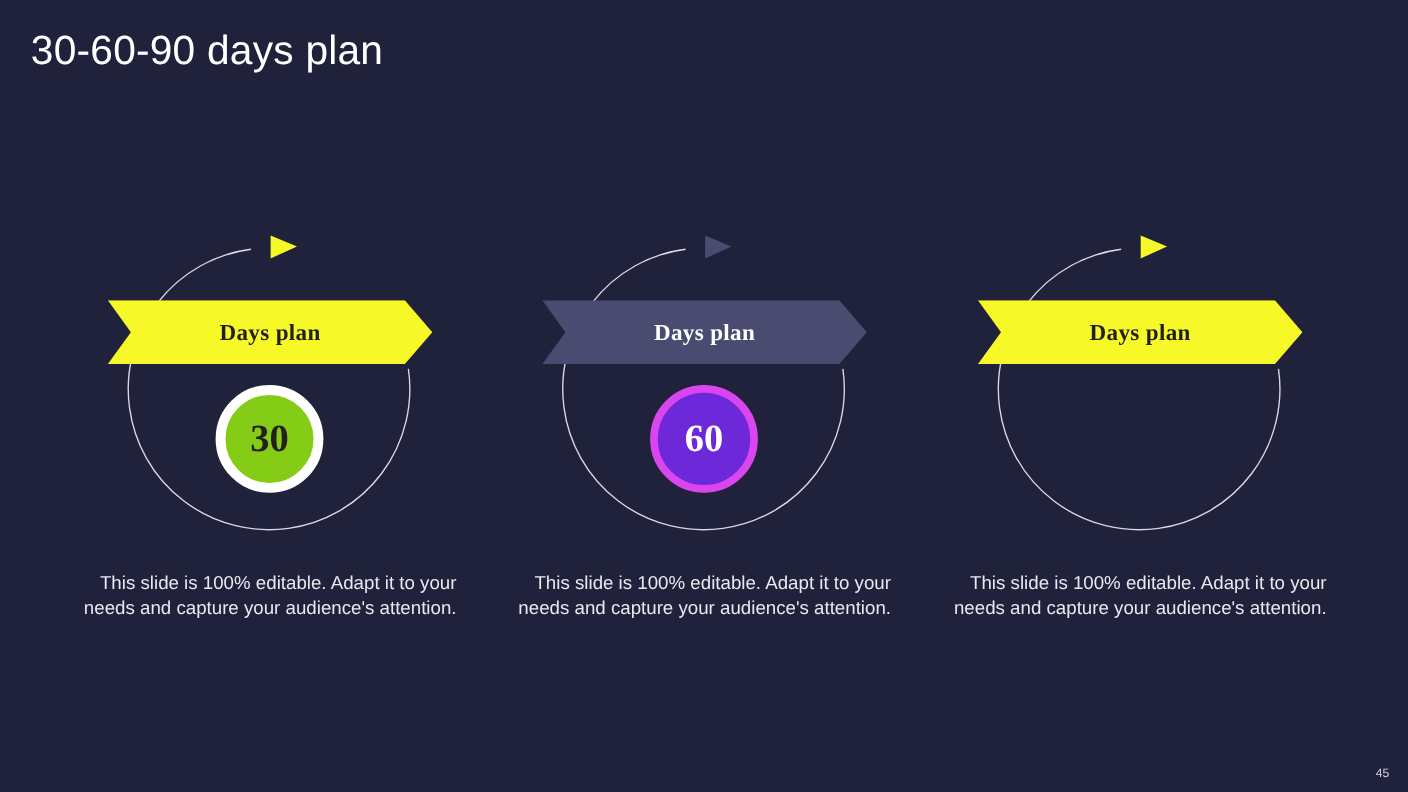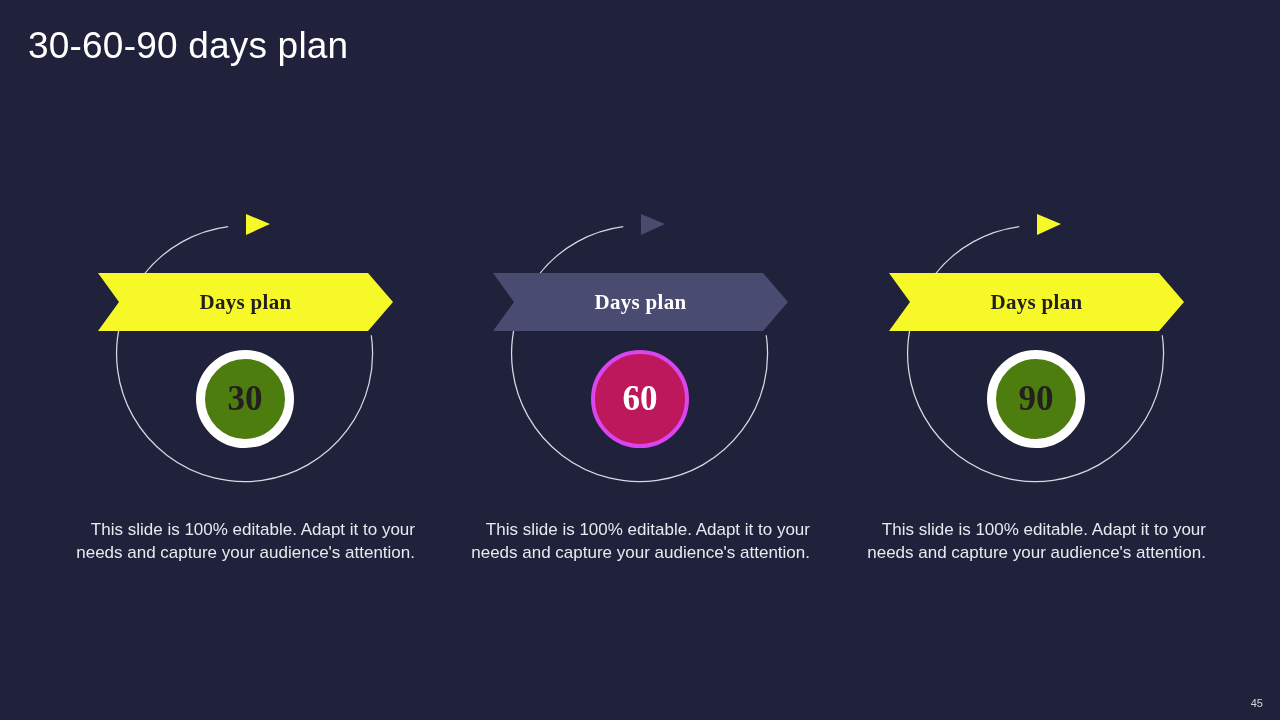--- a/index.html
+++ b/index.html
@@ -100,27 +100,27 @@
     box-sizing: border-box;
     display: flex;
     align-items: center;
     justify-content: center;
     font-family: "Liberation Serif", serif;
     font-weight: bold;
     font-size: 35px;
     line-height: 1;
   }
   .badge-yellow {
-    background: #4d7c0f;
+    background: #84cc16;
     border: 9px solid #ffffff;
     color: #231f20;
   }
   .badge-slate {
-    background: #be185d;
-    border: 4px solid #d946ef;
+    background: #6d28d9;
+    border: 7px solid #d946ef;
     color: #ffffff;
   }
   .badge span { position: relative; top: -1px; }
 
   
   .body-copy {
     position: absolute;
     left: 28px;
     top: 329px;
     width: 340px;
@@ -205,23 +205,20 @@
         </svg>
       </div>
 
       <div class="ribbon ribbon-yellow">
         <svg width="295" height="58" viewBox="0 0 295 58" xmlns="http://www.w3.org/2000/svg">
           <polygon points="0,0 270,0 295,29 270,58 0,58 21,29" fill="#f6f927"></polygon>
         </svg>
         <div class="ribbon-label">Days plan</div>
       </div>
 
-      <div class="badge badge-yellow">
-        <span>90</span>
-      </div>
 
       <div class="body-copy">This slide is 100% editable. Adapt it to your needs and capture your audience's attention.</div>
     </div>
 
   </div>
 
   <div class="page-number">45</div>
 </div>
 
 </body></html>

